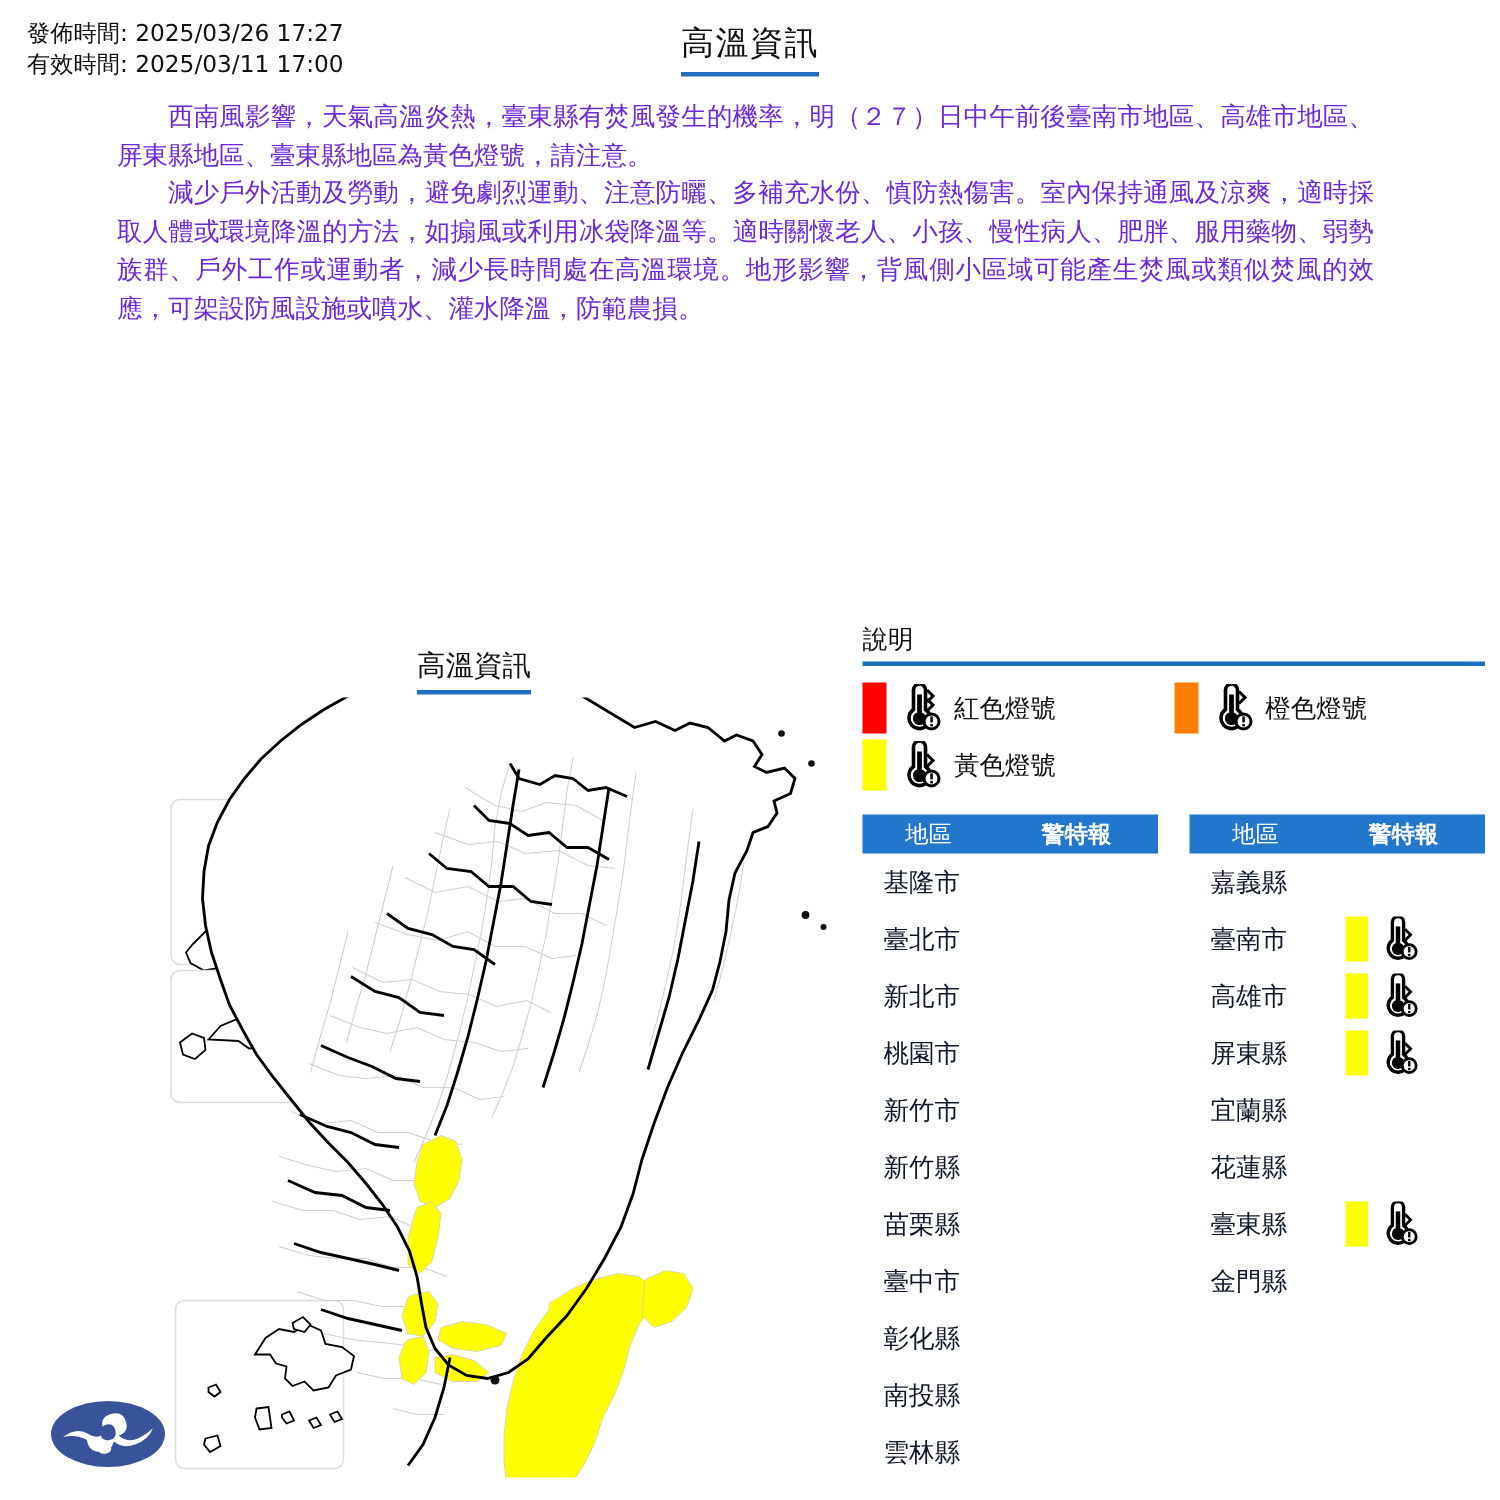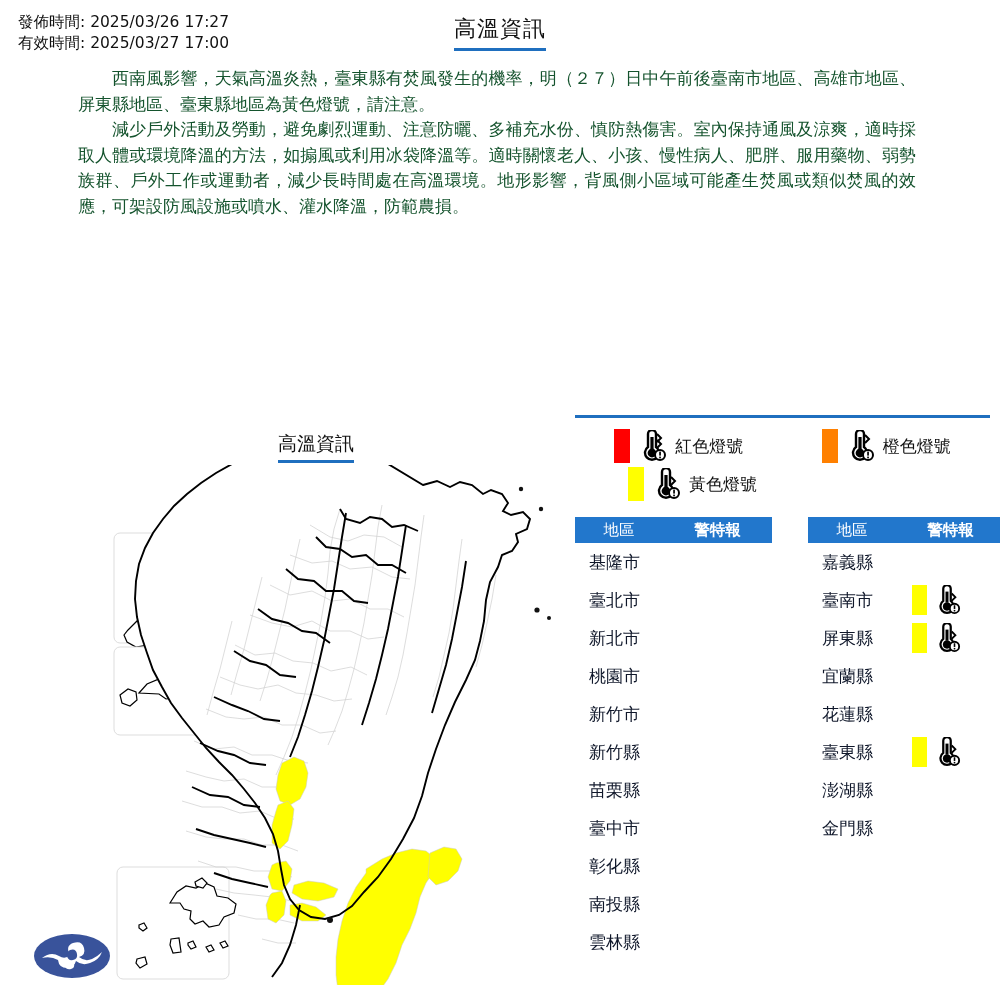--- a/index.html
+++ b/index.html
@@ -29,21 +29,21 @@
   }
   .doc-title span.t{
     display:inline-block;
     padding-bottom:4px;
     border-bottom:3px solid #1f6fbf;
   }
 
   
   .body-text{
     position:absolute;left:78px;top:66px;width:838px;
-    font-size:17px;line-height:25.6px;color:#14532d;
+    font-size:17px;line-height:25.6px;color:#6d28d9;
     text-align:justify;
     text-justify:inter-character;
   }
   .body-text p{margin:0;}
   .body-text p.indent{text-indent:2em;}
 
   
   .map-panel{position:absolute;left:10px;top:415px;width:550px;height:585px;}
   .map-title{
     position:absolute;left:268px;top:16px;
@@ -61,27 +61,27 @@
   .right-panel{position:absolute;left:575px;top:415px;width:415px;}
   .legend-title{
     font-size:17px;color:#111;
     padding-bottom:3px;
   }
   .legend-rule{
     height:3px;background:#1f6fbf;width:415px;margin-bottom:9px;
   }
   .legend-rows{position:relative;}
   .legend-row{display:flex;align-items:center;height:38px;}
-  .legend-item{display:flex;align-items:center;width:235px;justify-content:center;}
+  .legend-item{display:flex;align-items:center;width:235px;}
   .swatch{width:16px;height:34px;display:inline-block;flex:0 0 auto;}
   .legend-icon{margin-left:7px;flex:0 0 auto;display:inline-flex;}
   .legend-label{margin-left:8px;font-size:17px;color:#111;white-space:nowrap;}
 
   
-  .tables{display:flex;margin-top:14px;gap:36px;}
+  .tables{display:flex;margin-top:14px;gap:21px;}
   .tbl{width:197px;}
   .tbl-head{
     background:#2277cc;color:#ffffff;
     height:26px;display:flex;align-items:center;
     font-size:15.5px;
   }
   .th-region{width:88px;text-align:center;}
   .th-warn{width:109px;text-align:center;font-weight:bold;}
   .tbl-row{
     height:38px;display:flex;align-items:center;
@@ -93,21 +93,21 @@
   .warn-icon{margin-left:6px;display:inline-flex;flex:0 0 auto;}
   .empty-warn{height:30px;}
 </style>
 </head>
 <body>
 
 <div class="page">
 
   <div class="issue-times">
     <div>發佈時間: 2025/03/26 17:27</div>
-    <div>有效時間: 2025/03/27 17:00</div>
+    <div>有效時間: 2025/03/11 17:00</div>
   </div>
 
   <div class="doc-title">
     <span class="t">高溫資訊</span>
   </div>
 
   <div class="body-text">
     <p class="indent">西南風影響，天氣高溫炎熱，臺東縣有焚風發生的機率，明（２７）日中午前後臺南市地區、高雄市地區、屏東縣地區、臺東縣地區為黃色燈號，請注意。</p>
     <p class="indent">減少戶外活動及勞動，避免劇烈運動、注意防曬、多補充水份、慎防熱傷害。室內保持通風及涼爽，適時採取人體或環境降溫的方法，如搧風或利用冰袋降溫等。適時關懷老人、小孩、慢性病人、肥胖、服用藥物、弱勢族群、戶外工作或運動者，減少長時間處在高溫環境。地形影響，背風側小區域可能產生焚風或類似焚風的效應，可架設防風設施或噴水、灌水降溫，防範農損。</p>
   </div>
@@ -234,20 +234,21 @@
       <ellipse cx="40" cy="26" rx="38" ry="22" fill="#39539b"></ellipse>
       <path d="M10 28 q9 -7 17 -2 q6 4 11 -1 q-5 -9 3 -12 q9 -3 11 5 q2 7 -5 9 q6 5 13 2 q6 -3 10 -7
                q-3 8 -12 11 q-8 3 -14 -2 q-2 7 -9 7 q-8 0 -9 -8 q-7 -4 -16 -2 z" fill="#ffffff"></path>
       <path d="M38 20 q6 -2 7 4 q1 5 -4 6 q-5 1 -6 -4 q-1 -4 3 -6 z" fill="#39539b"></path>
       <path d="M36 31 q5 -1 6 3 q1 4 -3 5 q-5 1 -6 -3 q-1 -4 3 -5 z" fill="#ffffff"></path>
     </svg>
   </div>
 
   <div class="right-panel">
 
+    <div class="legend-title">說明</div>
     <div class="legend-rule"></div>
 
     <div class="legend-rows">
       <div class="legend-row">
 
         <div class="legend-item">
           <span class="swatch" style="background:#ff0000"></span>
           <span class="legend-icon">
             <svg width="30" height="32" viewBox="0 0 30 32">
               <path d="M11 4 a4 4 0 0 1 8 0 v13 a7 7 0 1 1 -8 0 z" fill="#fff" stroke="#000" stroke-width="2.4"></path>
@@ -400,69 +401,80 @@
                     <rect x="13.4" y="7" width="3.2" height="12" fill="#000"></rect>
                     <path d="M20 9 l4 4 -4 4" fill="none" stroke="#000" stroke-width="2"></path>
                     <circle cx="23" cy="25" r="5" fill="#fff" stroke="#000" stroke-width="2"></circle>
                     <rect x="22.2" y="21.6" width="1.7" height="4" fill="#000"></rect>
                     <rect x="22.2" y="26.6" width="1.7" height="1.7" fill="#000"></rect>
                   </svg>
                 </span>
               </div>
             </div>
             <div class="tbl-row">
-              <div class="td-region">屏東縣</div>
+              <div class="td-region">高雄市</div>
               <div class="td-warn">
                 <span class="warn-swatch" style="background: rgb(255, 255, 0);"></span>
                 <span class="warn-icon">
                   <svg width="28" height="30" viewBox="0 0 30 32">
                     <path d="M11 4 a4 4 0 0 1 8 0 v13 a7 7 0 1 1 -8 0 z" fill="#fff" stroke="#000" stroke-width="2.4"></path>
                     <circle cx="15" cy="23" r="4.4" fill="#000"></circle>
                     <rect x="13.4" y="7" width="3.2" height="12" fill="#000"></rect>
                     <path d="M20 9 l4 4 -4 4" fill="none" stroke="#000" stroke-width="2"></path>
                     <circle cx="23" cy="25" r="5" fill="#fff" stroke="#000" stroke-width="2"></circle>
                     <rect x="22.2" y="21.6" width="1.7" height="4" fill="#000"></rect>
                     <rect x="22.2" y="26.6" width="1.7" height="1.7" fill="#000"></rect>
                   </svg>
                 </span>
               </div>
             </div>
             <div class="tbl-row">
-              <div class="td-region">宜蘭縣</div>
-              <div class="td-warn">
-                <span class="empty-warn"></span>
-              </div>
-            </div>
-            <div class="tbl-row">
-              <div class="td-region">花蓮縣</div>
-              <div class="td-warn">
-                <span class="empty-warn"></span>
-              </div>
-            </div>
-            <div class="tbl-row">
-              <div class="td-region">臺東縣</div>
+              <div class="td-region">屏東縣</div>
               <div class="td-warn">
                 <span class="warn-swatch" style="background: rgb(255, 255, 0);"></span>
                 <span class="warn-icon">
                   <svg width="28" height="30" viewBox="0 0 30 32">
                     <path d="M11 4 a4 4 0 0 1 8 0 v13 a7 7 0 1 1 -8 0 z" fill="#fff" stroke="#000" stroke-width="2.4"></path>
                     <circle cx="15" cy="23" r="4.4" fill="#000"></circle>
                     <rect x="13.4" y="7" width="3.2" height="12" fill="#000"></rect>
                     <path d="M20 9 l4 4 -4 4" fill="none" stroke="#000" stroke-width="2"></path>
                     <circle cx="23" cy="25" r="5" fill="#fff" stroke="#000" stroke-width="2"></circle>
                     <rect x="22.2" y="21.6" width="1.7" height="4" fill="#000"></rect>
                     <rect x="22.2" y="26.6" width="1.7" height="1.7" fill="#000"></rect>
                   </svg>
                 </span>
               </div>
             </div>
             <div class="tbl-row">
-              <div class="td-region">澎湖縣</div>
-              <div class="td-warn">
-                <span class="empty-warn"></span>
+              <div class="td-region">宜蘭縣</div>
+              <div class="td-warn">
+                <span class="empty-warn"></span>
+              </div>
+            </div>
+            <div class="tbl-row">
+              <div class="td-region">花蓮縣</div>
+              <div class="td-warn">
+                <span class="empty-warn"></span>
+              </div>
+            </div>
+            <div class="tbl-row">
+              <div class="td-region">臺東縣</div>
+              <div class="td-warn">
+                <span class="warn-swatch" style="background: rgb(255, 255, 0);"></span>
+                <span class="warn-icon">
+                  <svg width="28" height="30" viewBox="0 0 30 32">
+                    <path d="M11 4 a4 4 0 0 1 8 0 v13 a7 7 0 1 1 -8 0 z" fill="#fff" stroke="#000" stroke-width="2.4"></path>
+                    <circle cx="15" cy="23" r="4.4" fill="#000"></circle>
+                    <rect x="13.4" y="7" width="3.2" height="12" fill="#000"></rect>
+                    <path d="M20 9 l4 4 -4 4" fill="none" stroke="#000" stroke-width="2"></path>
+                    <circle cx="23" cy="25" r="5" fill="#fff" stroke="#000" stroke-width="2"></circle>
+                    <rect x="22.2" y="21.6" width="1.7" height="4" fill="#000"></rect>
+                    <rect x="22.2" y="26.6" width="1.7" height="1.7" fill="#000"></rect>
+                  </svg>
+                </span>
               </div>
             </div>
             <div class="tbl-row">
               <div class="td-region">金門縣</div>
               <div class="td-warn">
                 <span class="empty-warn"></span>
               </div>
             </div>
           </div>
       </div>

